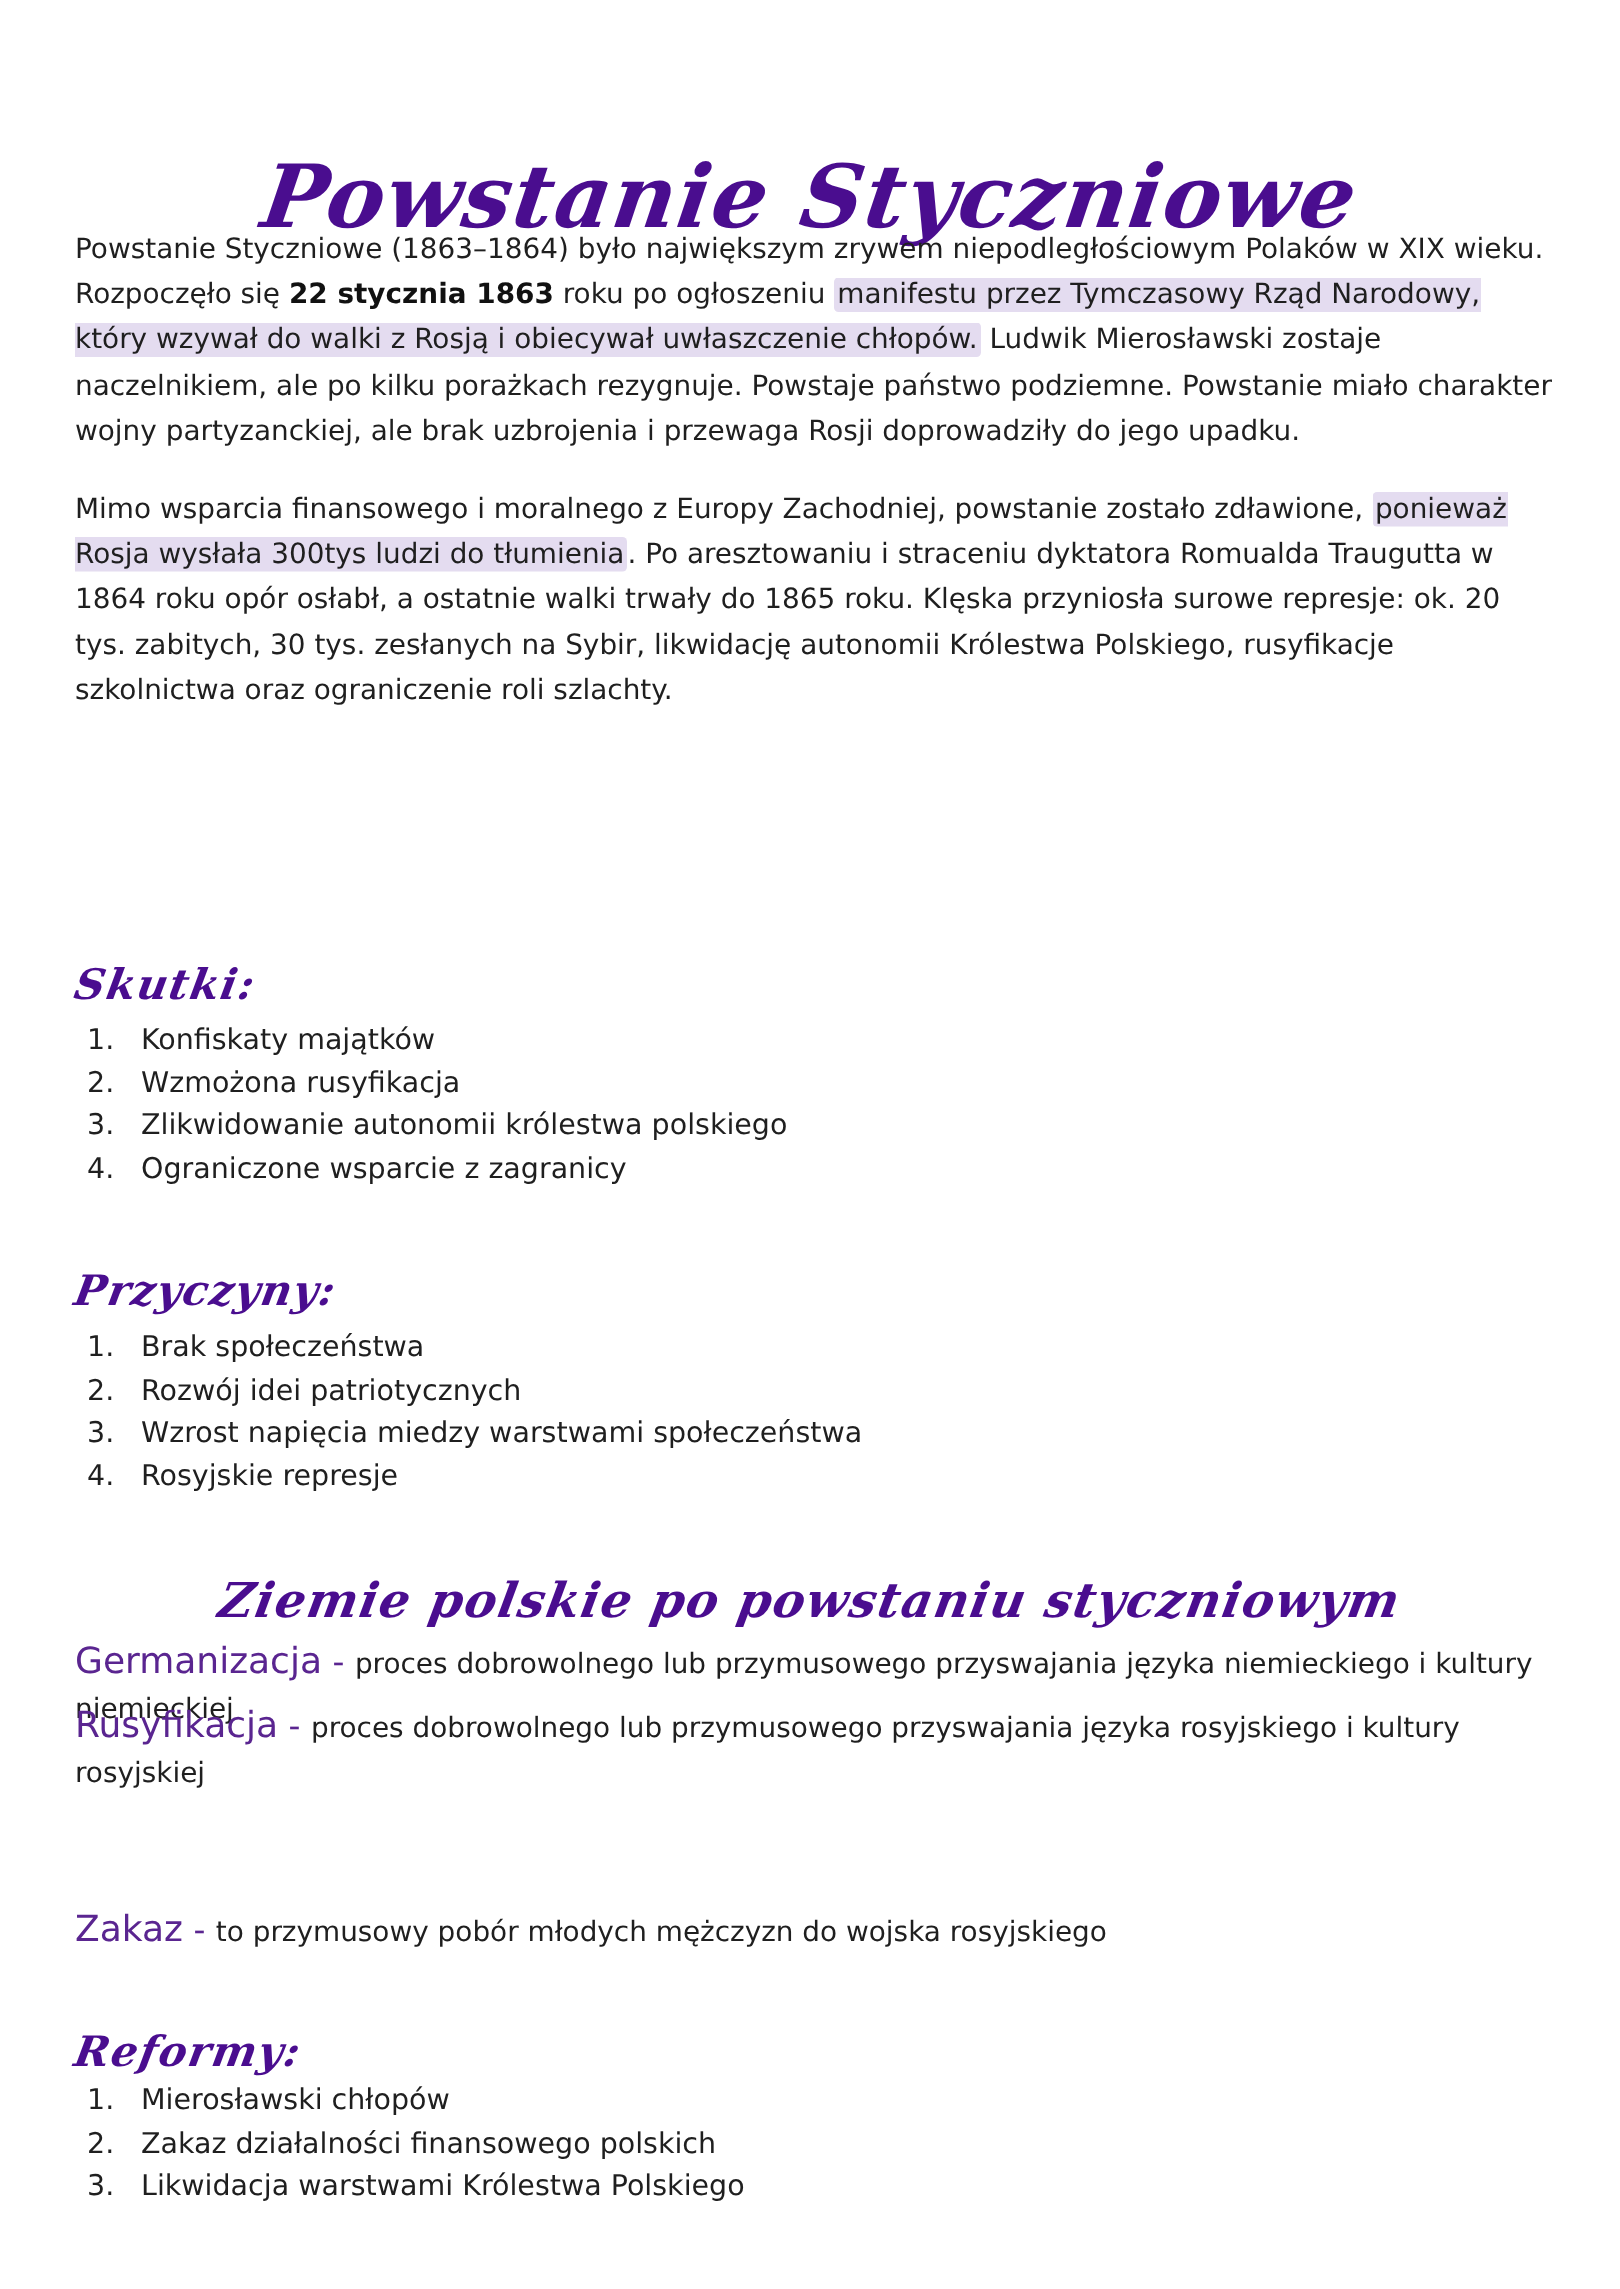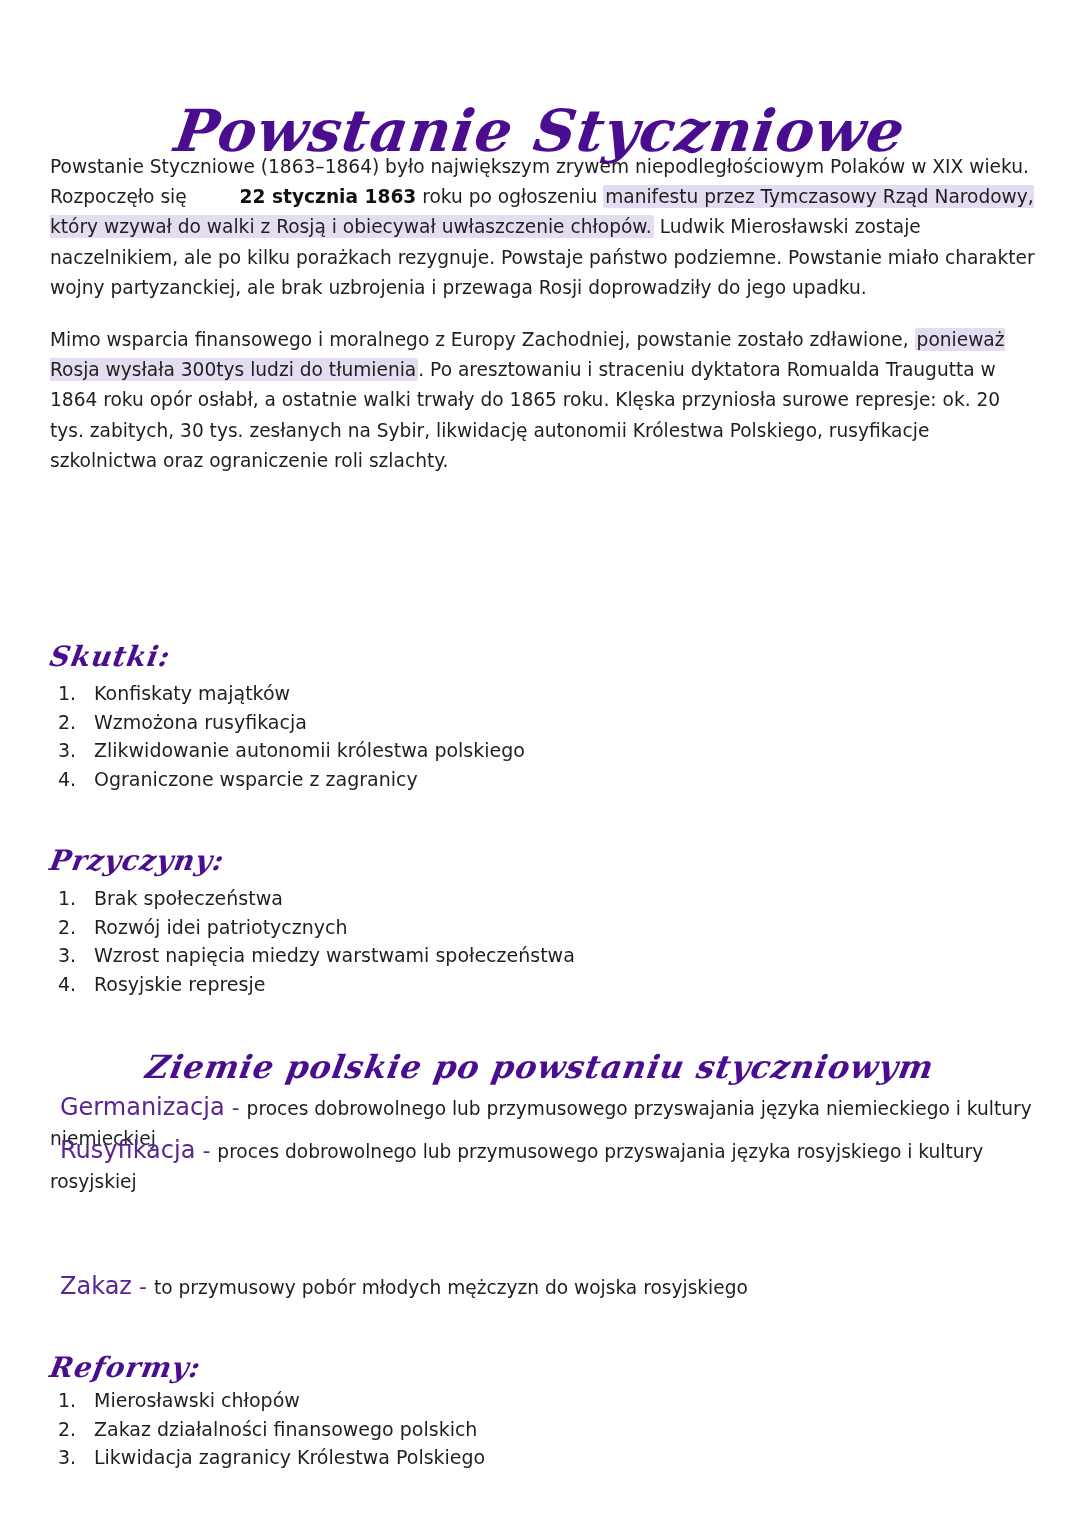--- a/index.html
+++ b/index.html
@@ -18,42 +18,42 @@
     .main-title {
       position: absolute; left: 0; top: 52px; width: 1080px;
       text-align: center; font-size: 58px; line-height: 80px;
       transform: skewX(-8deg);
     }
     .para {
       position: absolute; left: 50px; width: 985px;
       font-size: 18.6px; line-height: 30.2px; color: #1f1f1f;
       margin: 0;
     }
-    .para b { font-weight: bold; color: #111; margin-left: 47px; }
+    .para b { font-weight: bold; color: #111; }
     .hl { background: #e4dcf0; border-radius: 3px; padding: 1px 2px; }
 
     .sec-head {
       position: absolute; left: 50px; font-size: 28px; line-height: 40px;
       transform: skewX(-10deg);
     }
     .sec-head.center {
       left: 0; width: 1080px; text-align: center; font-size: 32px;
     }
     ol.list {
       position: absolute; left: 58px; margin: 0; padding: 0; list-style: none;
       font-size: 19px; line-height: 28.6px; color: #1f1f1f;
     }
     ol.list li { display: flex; }
     ol.list .num { width: 36px; display: inline-block; }
 
     .def {
       position: absolute; left: 50px; width: 985px;
       font-size: 18.6px; line-height: 30px; color: #1f1f1f; margin: 0;
     }
-    .term { color: #5a2590; font-size: 24px; margin-left: 10px; }
+    .term { color: #5a2590; font-size: 24px; }
     .dash { color: #5a2590; font-size: 22px; }
   </style>
 </head>
 <body>
 
 <div class="page">
 
   <h1 class="script-title main-title">Powstanie Styczniowe</h1>
 
   <p class="para" style="top:152px;"><span>Powstanie Styczniowe (1863–1864) było największym zrywem niepodległościowym Polaków w XIX wieku. Rozpoczęło się </span><b>22 stycznia 1863</b><span> roku po ogłoszeniu </span><span class="hl">manifestu przez Tymczasowy Rząd Narodowy, który wzywał do walki z Rosją i obiecywał uwłaszczenie chłopów.</span><span> Ludwik Mierosławski zostaje naczelnikiem, ale po kilku porażkach rezygnuje. Powstaje państwo podziemne. Powstanie miało charakter wojny partyzanckiej, ale brak uzbrojenia i przewaga Rosji doprowadziły do jego upadku.</span></p>
@@ -114,17 +114,17 @@
     <li>
         <span class="num">1.</span>
         <span>Mierosławski chłopów</span>
       </li>
     <li>
         <span class="num">2.</span>
         <span>Zakaz działalności finansowego polskich</span>
       </li>
     <li>
         <span class="num">3.</span>
-        <span>Likwidacja zagranicy Królestwa Polskiego</span>
+        <span>Likwidacja warstwami Królestwa Polskiego</span>
       </li>
   </ol>
 
 </div>
 
 </body></html>

